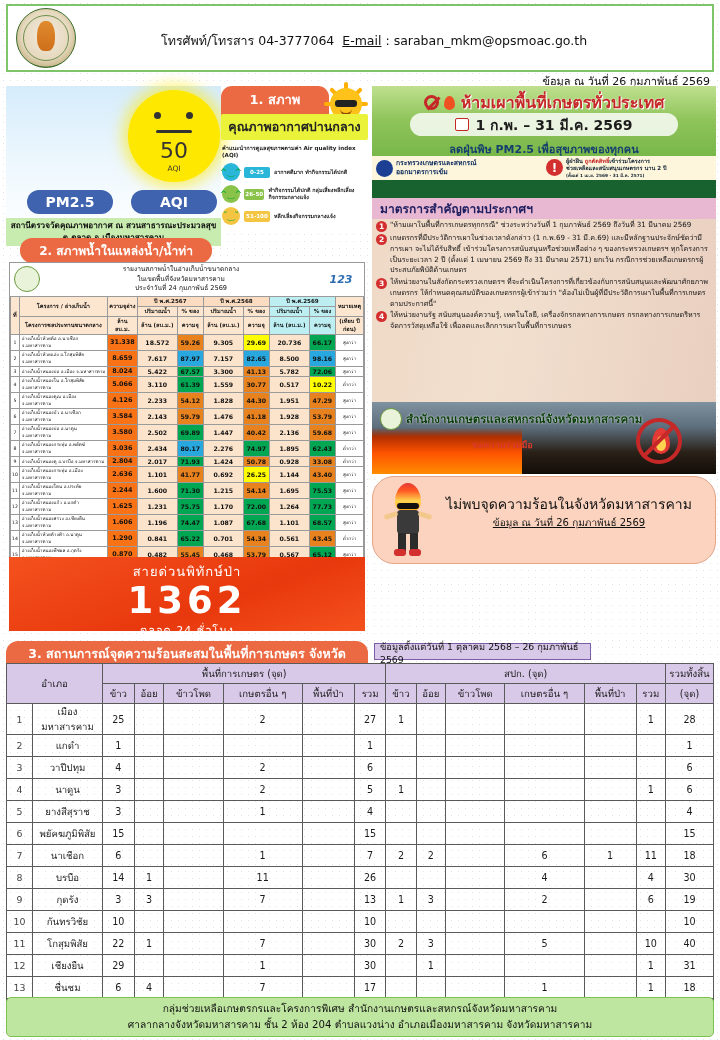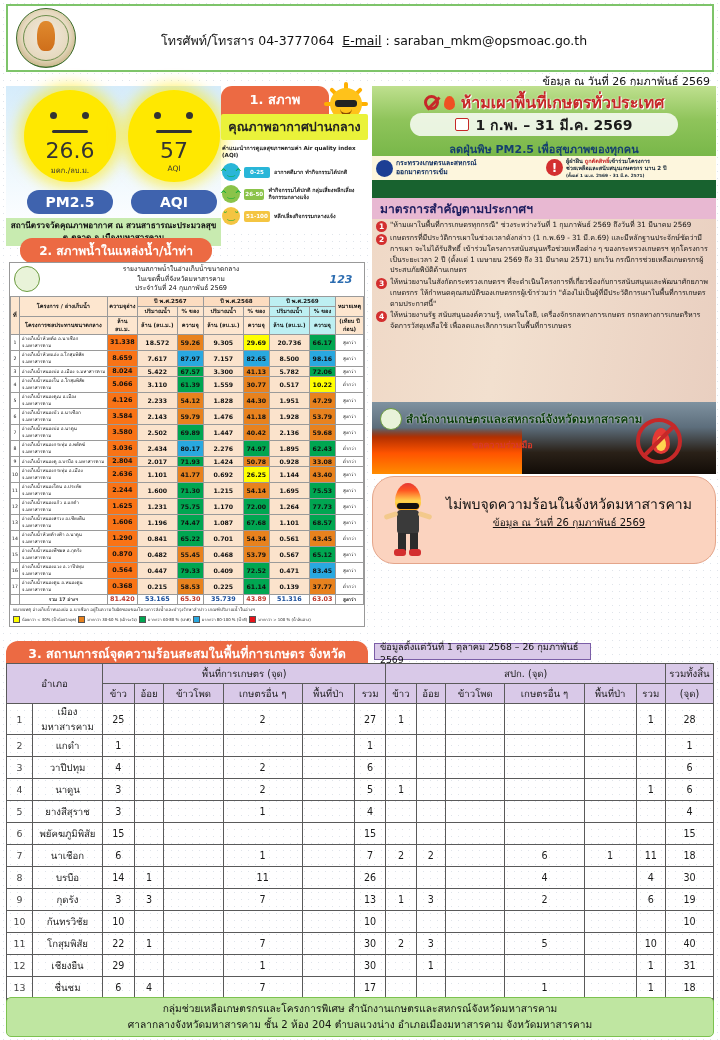--- a/index.html
+++ b/index.html
@@ -266,32 +266,25 @@
       </div>
     </div>
   </div>
   <div class="asof">ข้อมูล ณ วันที่ 26 กุมภาพันธ์ 2569</div>
 
   <div class="left">
 
     <div class="wx-box">
       <div class="wx-grad"></div>
 
-      <div class="face f1">
-        <div class="eye l"></div>
-        <div class="eye r"></div>
-        <div class="mouth"></div>
-        <div class="bigval">26.6</div>
-        <div class="unit">มคก./ลบ.ม.</div>
-      </div>
       <div class="face f2">
         <div class="eye l"></div>
         <div class="eye r"></div>
         <div class="mouth"></div>
-        <div class="bigval">57</div>
+        <div class="bigval">50</div>
         <div class="unit">AQI</div>
       </div>
       <div class="pill p1">PM2.5</div>
       <div class="pill p2">AQI</div>
       <div class="stn">
         <div>สถานีตรวจวัดคุณภาพอากาศ ณ สวนสาธารณะประมวลสุข</div>
         <div>ต.ตลาด อ.เมืองมหาสารคาม</div>
       </div>
 
       <div class="sec-tag tag1">1. สภาพอากาศ</div>
@@ -614,20 +607,25 @@
             <span class="sw" style="background: rgb(41, 168, 224);"></span>
             <span>มากกว่า 80-100 % (น้ำดี)</span>
           </div>
           <div class="lg">
             <span class="sw" style="background: rgb(232, 19, 26);"></span>
             <span>มากกว่า &gt; 100 % (น้ำล้นอ่าง)</span>
           </div>
         </div>
     </div>
 
+    <div class="hotline">
+      <div class="hl1">สายด่วนพิทักษ์ป่า</div>
+      <div class="hl2">1362</div>
+      <div class="hl3">ตลอด 24 ชั่วโมง</div>
+    </div>
   </div>
 
   <div class="right">
 
     <div class="banner">
       <div class="ban-title">
         <span class="no-icon"></span>
         <span class="fire-ic"></span>
         <span>ห้ามเผาพื้นที่เกษตรทั่วประเทศ</span>
       </div>

